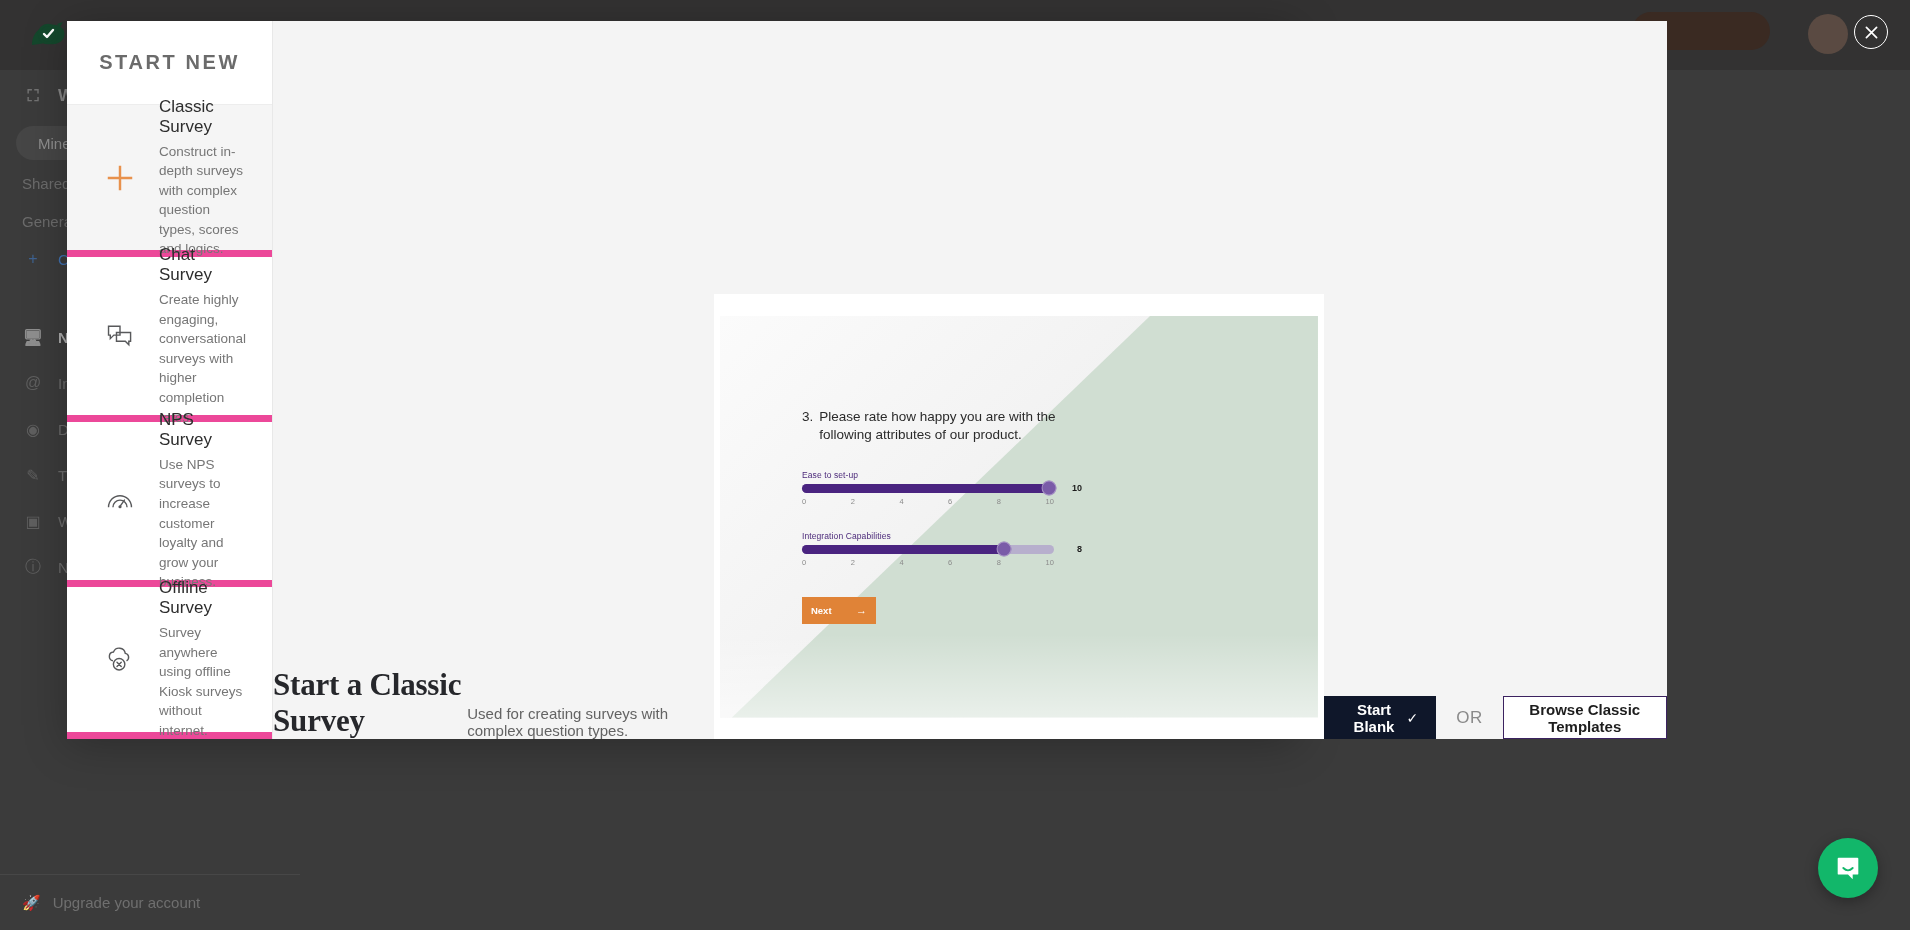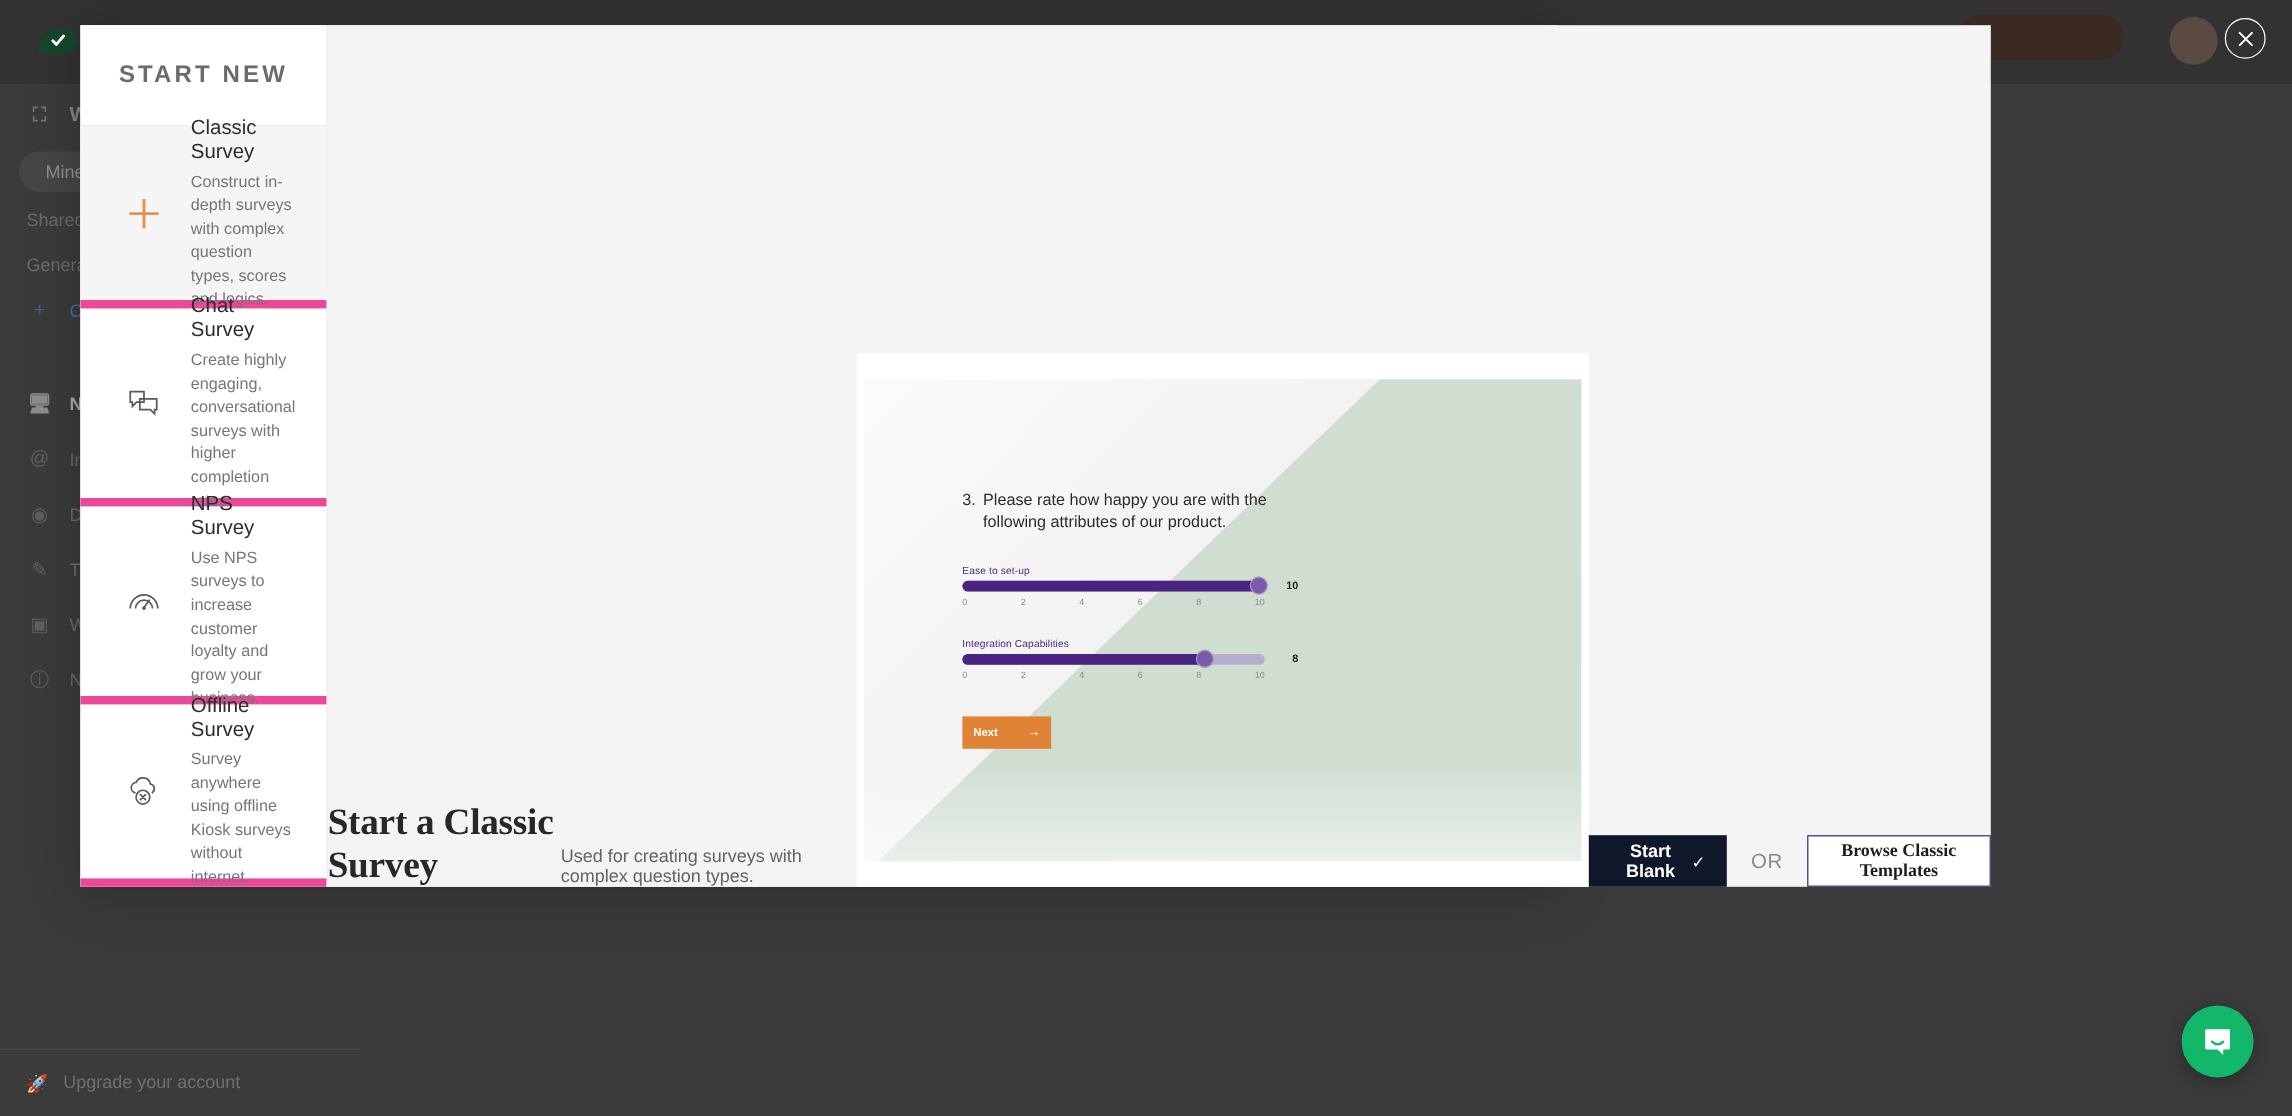--- a/index.html
+++ b/index.html
@@ -213,21 +213,21 @@
     font-size: 15px; font-weight: 700;
     font-family: "Liberation Sans", sans-serif;
   }
   #start-blank-btn .check { font-size: 14px; font-weight: 400; }
   #or-label { font-size: 17px; color: #8a8a8a; letter-spacing: .4px; }
   #browse-templates-btn {
     height: 43px; padding: 0 22px;
     background: #ffffff; color: #1d1d1d;
     border: 1px solid #3b2260; cursor: pointer;
     font-size: 15px; font-weight: 700;
-    font-family: Liberation Serif, serif;
+    font-family: Liberation Sans, sans-serif;
   }
 
   
   #modal-close {
     position: absolute; right: 22px; top: 15px;
     width: 34px; height: 34px; border-radius: 50%;
     border: 1.8px solid #ffffff; background: transparent;
     cursor: pointer; z-index: 30;
     display: flex; align-items: center; justify-content: center;
   }

